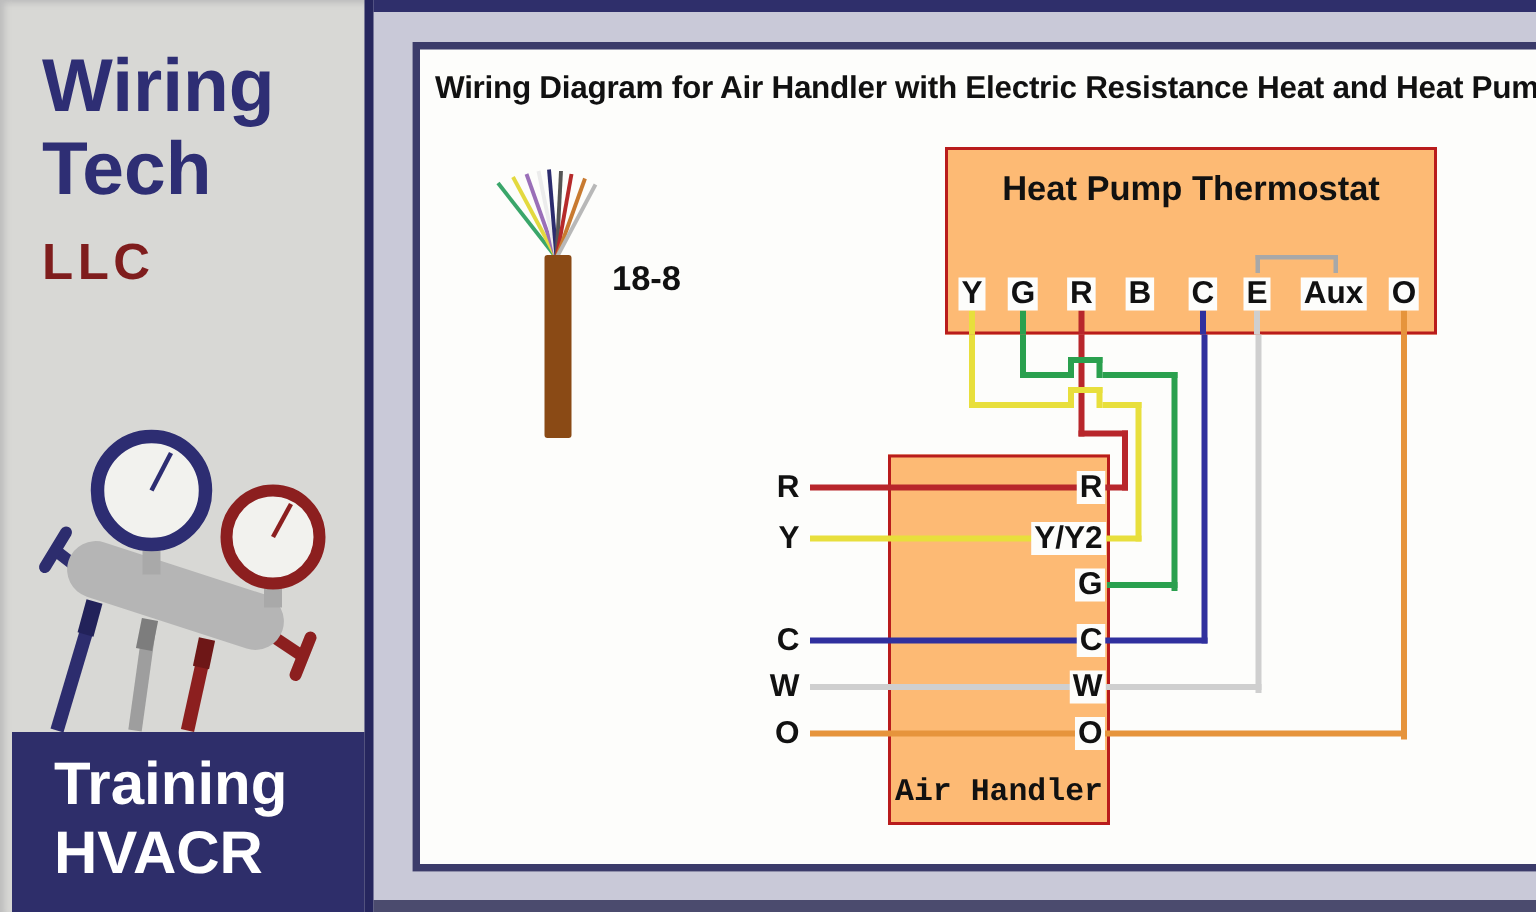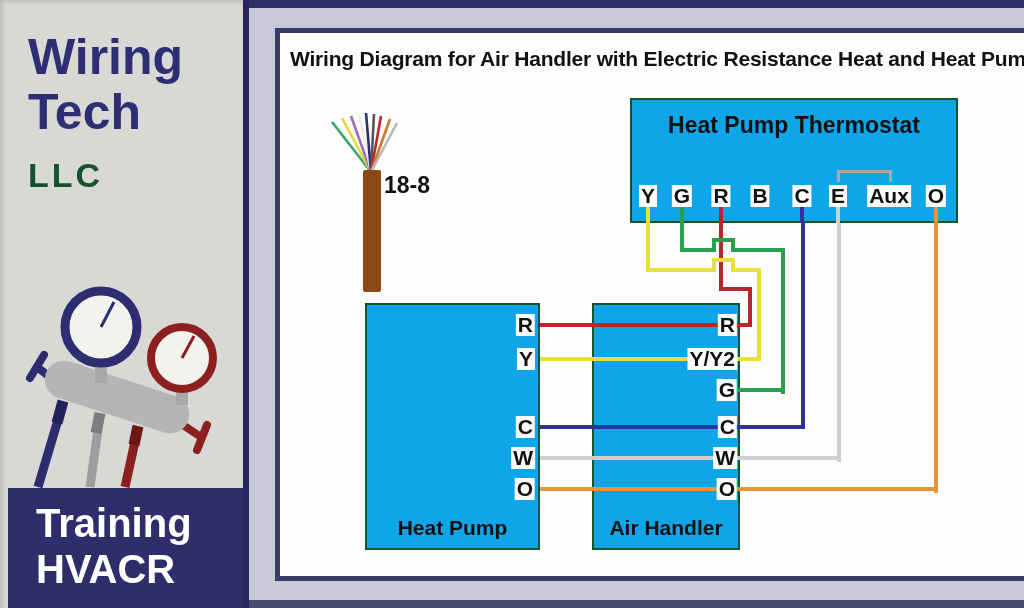--- a/index.html
+++ b/index.html
@@ -4,56 +4,56 @@
 <style>
   html,body{margin:0;padding:0;}
   .page{position:relative;width:1024px;height:608px;overflow:hidden;
         background:#c9c9d8;font-family:"Liberation Sans",sans-serif;}
 
   
   .sidebar{position:absolute;left:0;top:0;width:243px;height:608px;background:#d8d8d5;
            box-shadow:inset 6px 0 4px -3px #bdbdbd, inset 0 5px 4px -3px #bdbdbd;}
   .logo{position:absolute;left:28px;top:30px;color:#2e2e74;font-weight:bold;
         font-size:50px;line-height:55px;letter-spacing:0px;}
-  .logo-llc{color:#14532d;font-size:34px;letter-spacing:3px;margin-top:8px;}
+  .logo-llc{color:#7f1d1d;font-size:34px;letter-spacing:3px;margin-top:8px;}
   .training{position:absolute;left:8px;top:488px;width:235px;height:120px;background:#2e2e6a;
             color:#ffffff;font-weight:bold;font-size:40px;line-height:46px;padding:12px 0 0 28px;
             box-sizing:border-box;}
 
   .separator{position:absolute;left:243px;top:0;width:6px;height:608px;background:#26265e;}
   .topbar{position:absolute;left:249px;top:0;width:775px;height:8px;background:#2f2f6b;}
   .bottombar{position:absolute;left:249px;top:600px;width:775px;height:8px;background:#4b4b6e;}
 
   
   .canvas{position:absolute;left:275px;top:28px;width:790px;height:543px;
           background:#fdfdfb;border:5px solid #3b3b6a;}
   .title{position:absolute;left:290px;top:47px;margin:0;font-size:21px;font-weight:bold;
          color:#111;white-space:nowrap;letter-spacing:-0.2px;z-index:5;}
 
   
-  .box{position:absolute;background:#0ea5e9;border:2px solid #14532d;z-index:1;box-sizing:border-box;}
+  .box{position:absolute;background:#fdba74;border:2px solid #b91c1c;z-index:1;box-sizing:border-box;}
   .box-tstat{left:630px;top:98px;width:328px;height:125px;}
   .box-hp{left:365px;top:303px;width:175px;height:247px;}
-  .box-ah{left:592px;top:303px;width:148px;height:247px;}
+  .box-ah{left:592px;top:303px;width:148px;height:247px;font-family:Liberation Mono, monospace;}
   .box-title{text-align:center;font-size:23px;font-weight:bold;color:#111;margin-top:12px;}
   .box-footer{position:absolute;bottom:8px;left:0;right:0;text-align:center;
               font-size:21px;font-weight:bold;color:#111;}
 
   
   .w{position:absolute;display:block;z-index:2;}
   .jump{position:absolute;z-index:2;}
 
   
   .term{position:absolute;z-index:3;font-size:21px;font-weight:bold;color:#111;
         line-height:22px;background:#fdfdfb;padding:0 2px;}
   .t-c{transform:translateX(-50%);}   
   .t-r{transform:translateX(-100%);}  
 
   
-  .wlabel{position:absolute;z-index:4;font-size:23px;font-weight:bold;color:#111;white-space:nowrap;}
+  .wlabel{position:absolute;z-index:4;font-size:23px;font-weight:bold;color:#111;white-space:nowrap;margin-left:24px;}
   .art{position:absolute;z-index:2;}
 </style>
 </head>
 <body>
 
 <div class="page">
 
   <aside class="sidebar">
     <div class="logo">
       <div>Wiring</div>
@@ -121,23 +121,20 @@
       <line x1="51" y1="67" x2="70" y2="14" stroke-width="2.6" stroke="#c87a30"></line>
       <line x1="51" y1="67" x2="77" y2="18" stroke-width="2.6" stroke="#b8b8b8"></line>
     </g>
     <rect x="43" y="65" width="18" height="122" rx="2" fill="#8a4a15"></rect>
   </svg>
   <div class="wlabel" style="left:384px;top:172px;">18-8</div>
 
   <div class="box box-tstat">
     <div class="box-title">Heat Pump Thermostat</div>
   </div>
-  <div class="box box-hp">
-    <div class="box-footer">Heat Pump</div>
-  </div>
   <div class="box box-ah">
     <div class="box-footer">Air Handler</div>
   </div>
 
   <i class="jump" style="left: 837px; top: 170px; width: 55px; height: 3px; background: rgb(168, 168, 168);"></i>
   <i class="jump" style="left: 837px; top: 170px; width: 3px; height: 12px; background: rgb(168, 168, 168);"></i>
   <i class="jump" style="left: 889px; top: 170px; width: 3px; height: 12px; background: rgb(168, 168, 168);"></i>
 
   <i class="w" style="left: 646px; top: 207px; width: 4px; height: 16px; background: rgb(232, 223, 60);"></i>
   <i class="w" style="left: 680px; top: 207px; width: 4px; height: 16px; background: rgb(42, 160, 78);"></i>

